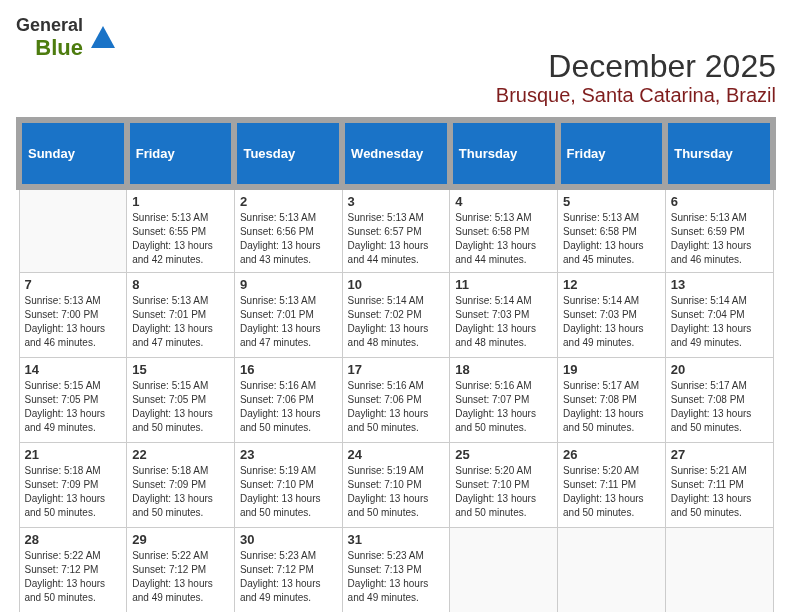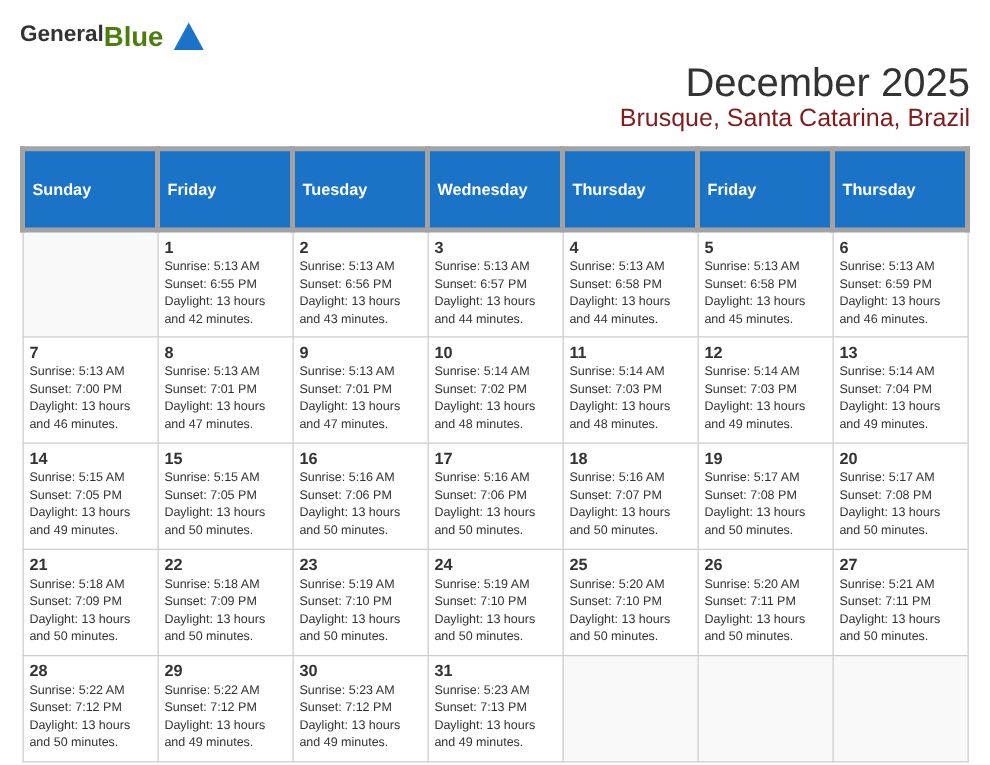--- a/index.html
+++ b/index.html
@@ -23,21 +23,21 @@
       align-items: flex-start;
       margin-bottom: 10px;
     }
     .logo {
       display: flex;
       align-items: center;
       gap: 4px;
     }
     .logo-text {
       display: flex;
-      flex-direction: row;
+      flex-direction: column;
       line-height: 1.1;
       text-align: right;
     }
     .logo-blue {
       font-size: 22px;
       font-weight: bold;
       color: #4d7c0f;
     }
     .logo-icon {
       width: 28px;
@@ -64,21 +64,21 @@
       width: 100%;
       table-layout: fixed;
     }
     .calendar thead th {
       background-color: #1a73c7;
       color: #fff;
       text-align: left;
       padding: 23px 6px;
       font-size: 13px;
       font-weight: bold;
-      border: 4px solid #a3a3a3;
+      border: 6px solid #a3a3a3;
     }
     .calendar tbody td {
       border: 1px solid #ccc;
       vertical-align: top;
       padding: 4px 5px;
       font-size: 10.5px;
       color: #333;
       height: 85px;
     }
     .day-num {

